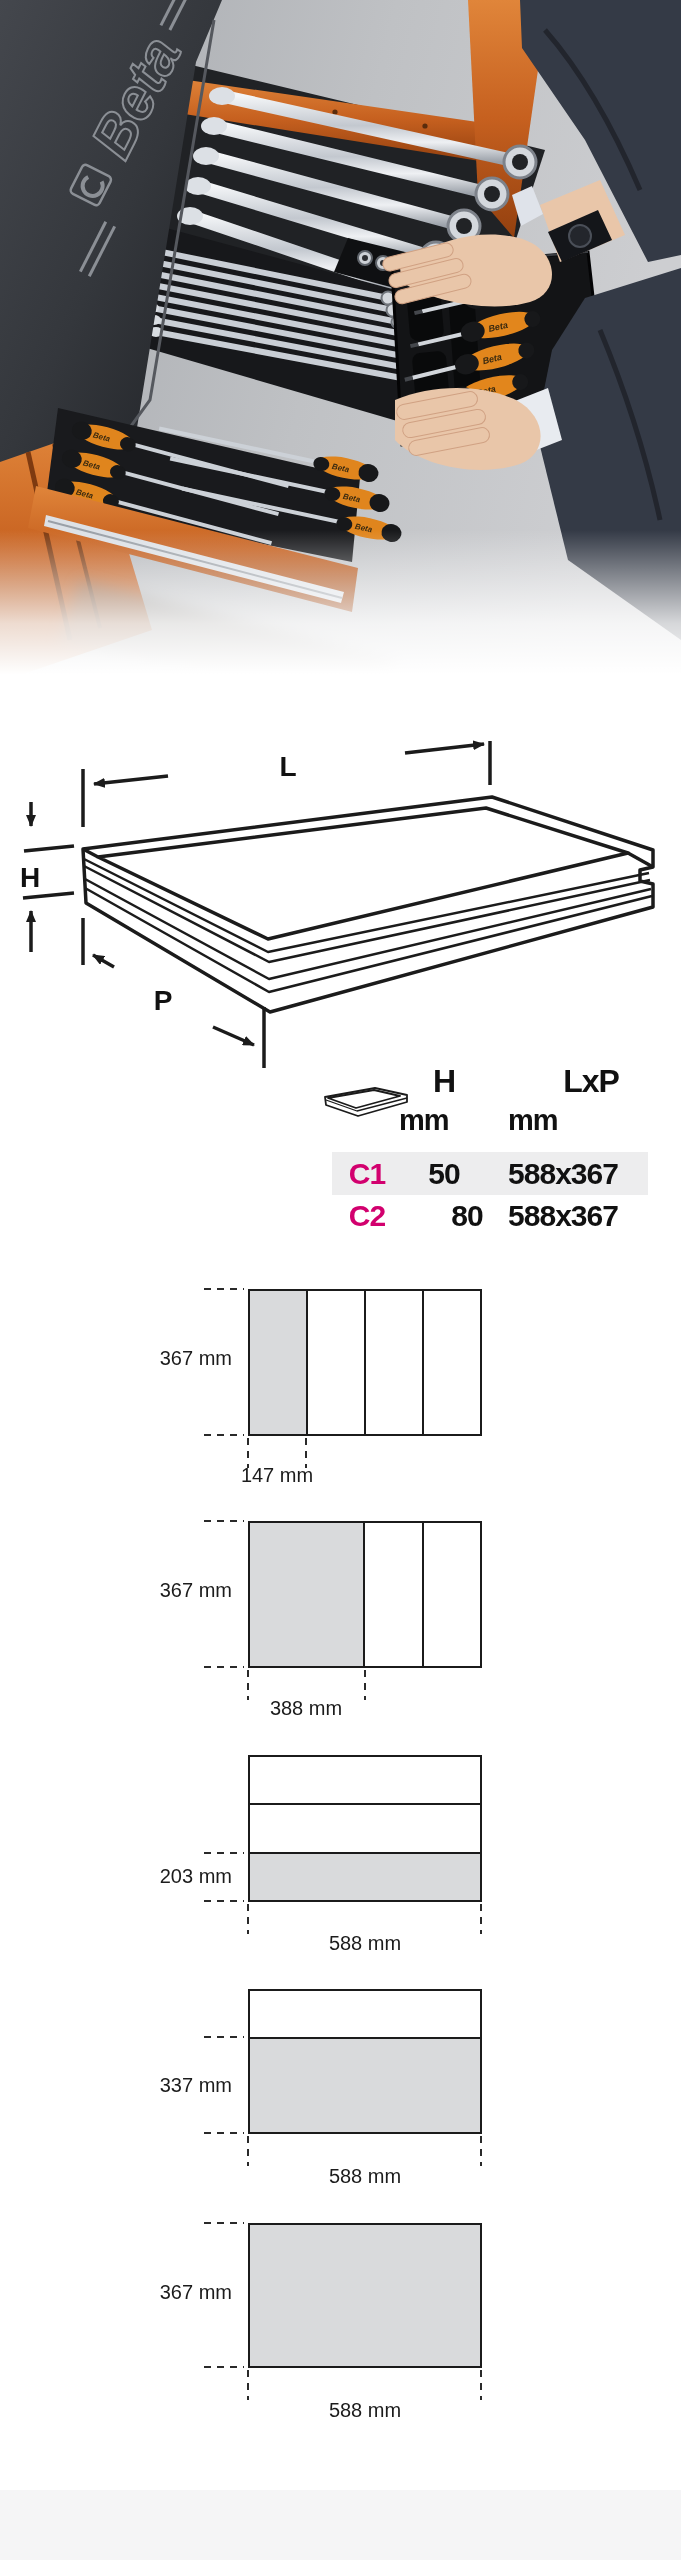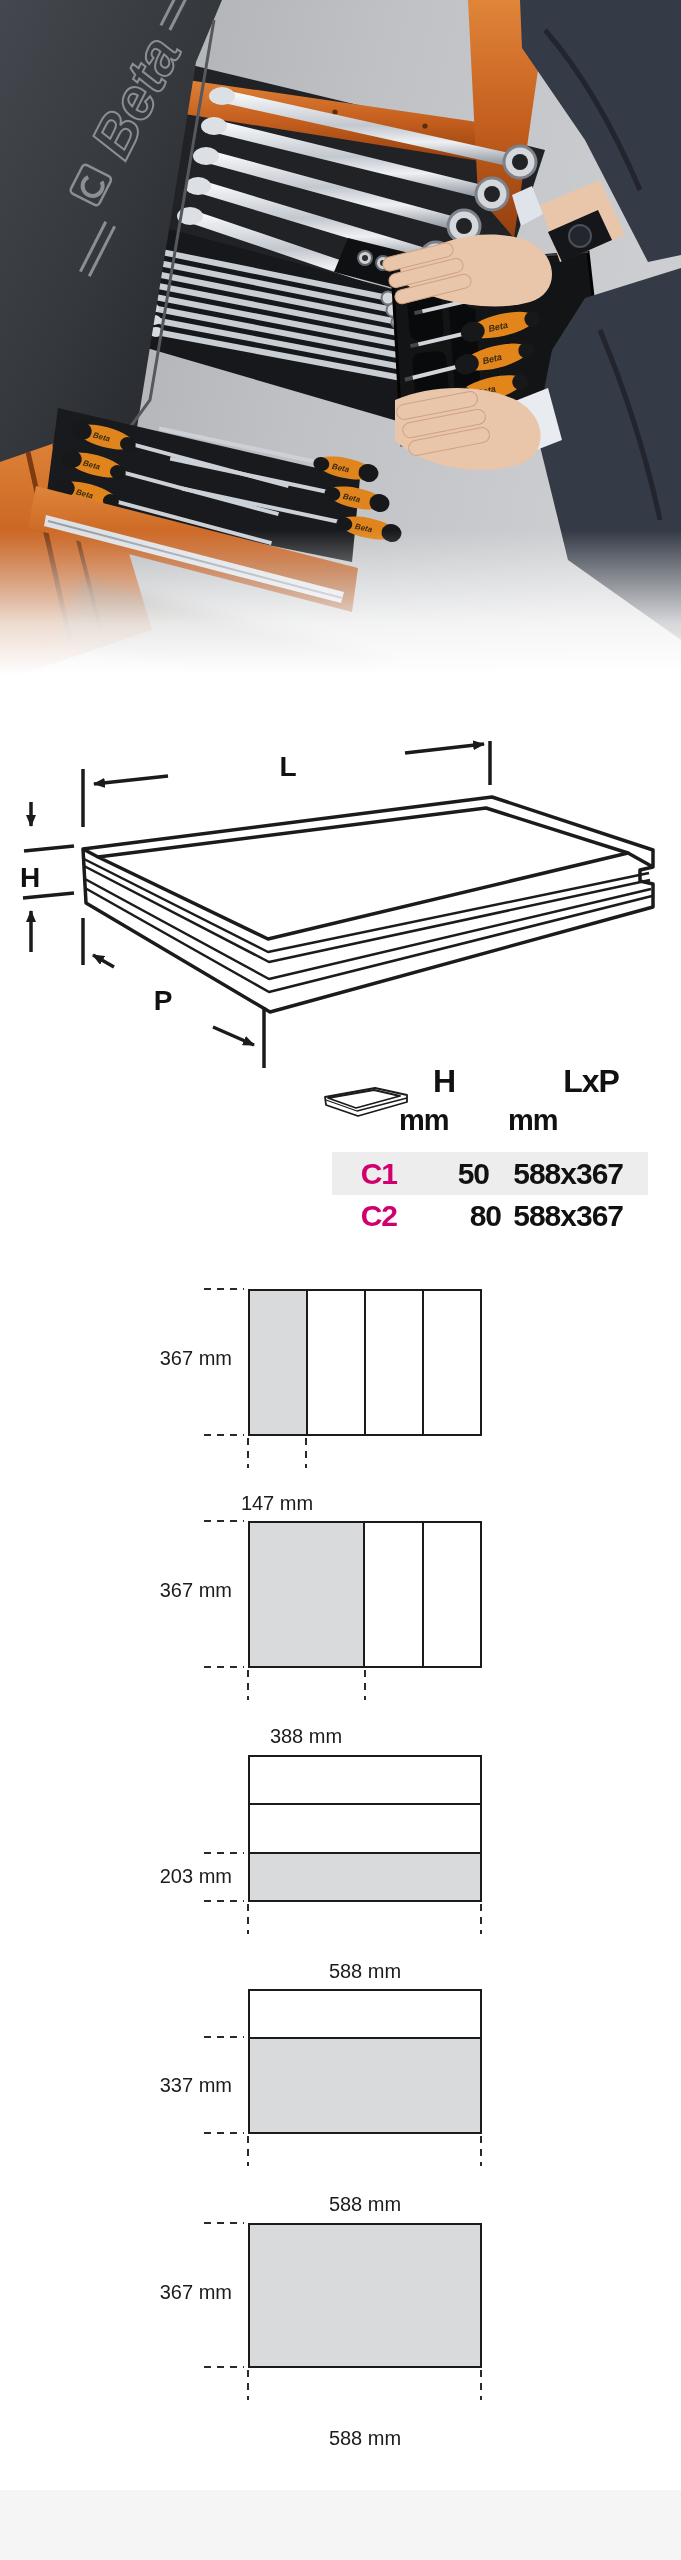--- a/index.html
+++ b/index.html
@@ -8,32 +8,32 @@
     --navy:#343a46; --skin:#e9c6a9; --lid:#33363b;
   }
   html,body{margin:0;padding:0;background:#fff;}
   body{font-family:"Liberation Sans", sans-serif;}
   #page{position:relative;width:681px;height:2560px;background:#fff;overflow:hidden;}
   .abs{position:absolute;}
   
   .tbl-band{position:absolute;left:332px;top:1152px;width:316px;height:43px;background:var(--band);}
   .tbl-head{position:absolute;font-weight:bold;font-size:32px;color:#111;text-align:center;letter-spacing:-1px;}
   .tbl-unit{position:absolute;font-weight:bold;font-size:29px;color:#111;text-align:left;letter-spacing:-1px;}
-  .tbl-cell{position:absolute;font-weight:bold;font-size:30px;color:#111;text-align:right;letter-spacing:-1px;line-height:34px;}
+  .tbl-cell{position:absolute;font-weight:bold;font-size:30px;color:#111;text-align:center;letter-spacing:-1px;line-height:34px;}
   .tbl-code{color:var(--accent,#d2006e);}
   
   .d-rect{position:absolute;left:248px;width:234px;box-sizing:border-box;border:2px solid var(--line);background:#fff;display:flex;}
   .d-rect .cell{flex:1;border-right:2px solid var(--line);}
   .d-rect .cell:last-child{border-right:0;}
   .d-rect.cols .cell.gray, .gray{background:var(--diagram_fill);}
   .d-rect.rows{flex-direction:column;}
   .d-rect.rows .row{border-bottom:2px solid var(--line);}
   .d-rect.rows .row:last-child{border-bottom:0;}
   .side-label{position:absolute;left:128px;width:104px;text-align:right;font-size:20px;color:#1c1c1c;}
-  .bottom-label{position:absolute;text-align:center;font-size:20px;color:#1c1c1c;margin-top:28px;}
+  .bottom-label{position:absolute;text-align:center;font-size:20px;color:#1c1c1c;}
   .dash-h{position:absolute;height:2px;width:40px;left:204px;
     background:repeating-linear-gradient(90deg,#2a2a2a 0 7px,transparent 7px 13px);}
   .dash-v{position:absolute;width:2px;height:30px;
     background:repeating-linear-gradient(180deg,#2a2a2a 0 7px,transparent 7px 13px);}
   .bottom-band{position:absolute;left:0;top:2490px;width:681px;height:70px;background:#f5f5f6;}
   svg text{font-family:"Liberation Sans", sans-serif;}
 </style>
 </head>
 <body>
 
@@ -372,21 +372,21 @@
 
     <div class="tbl-band"></div>
 
     <div>
       <div class="tbl-cell tbl-code" style="left:337px;top:1157px;width:60px">C1</div>
       <div class="tbl-cell" style="left:399px;top:1157px;width:90px">50</div>
       <div class="tbl-cell" style="left:503px;top:1157px;width:120px">588x367</div>
     </div>
     <div>
       <div class="tbl-cell tbl-code" style="left:337px;top:1199px;width:60px">C2</div>
-      <div class="tbl-cell" style="left:411px;top:1199px;width:90px">80</div>
+      <div class="tbl-cell" style="left:422px;top:1199px;width:90px">80</div>
       <div class="tbl-cell" style="left:503px;top:1199px;width:120px">588x367</div>
     </div>
   </div>
 
   <div>
     <span class="side-label" style="top:1347px">367 mm</span>
     <div class="d-rect cols" style="top:1289px;height:147px">
       <div class="cell gray"></div>
       <div class="cell"></div>
       <div class="cell"></div>

